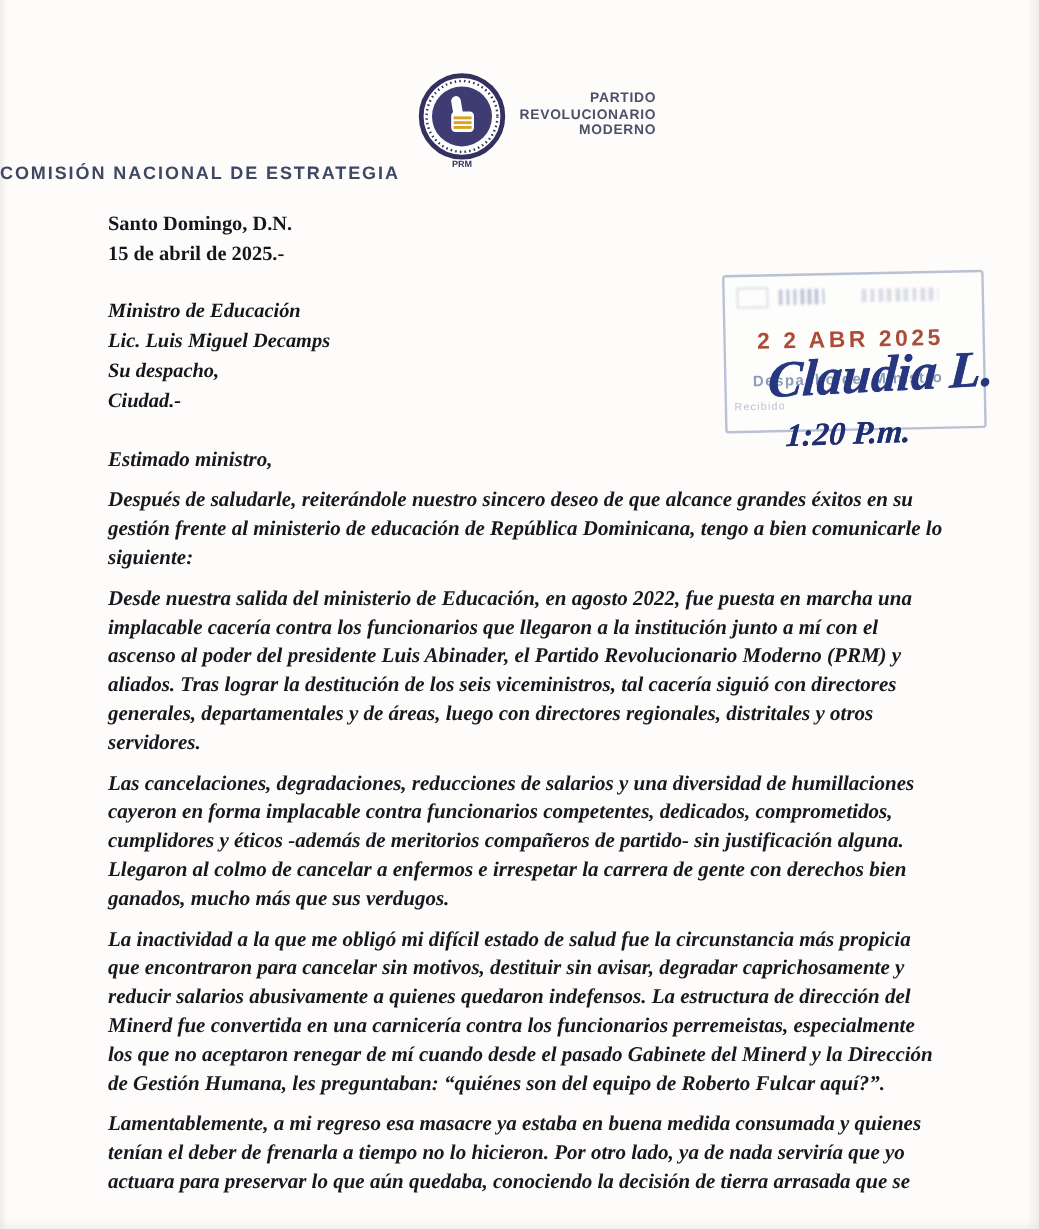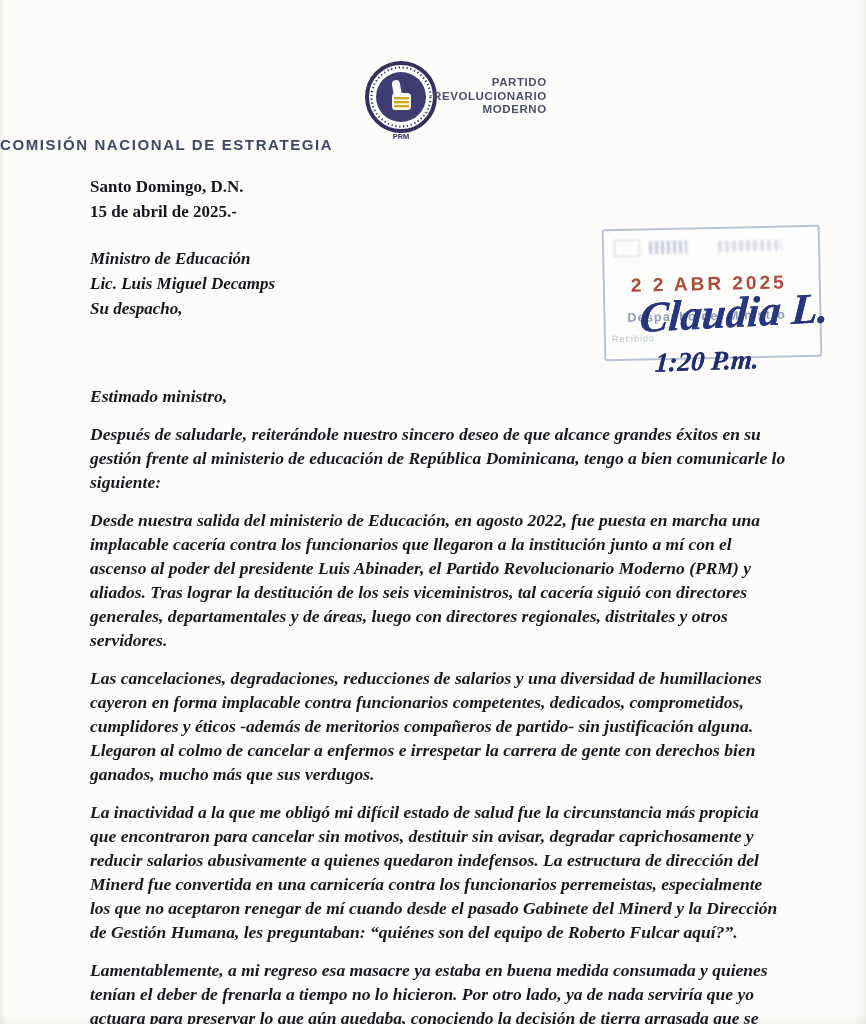--- a/index.html
+++ b/index.html
@@ -13,21 +13,21 @@
     width: 866px; height: 1024px;
     background:
       linear-gradient(90deg, rgba(210,208,204,.35) 0, rgba(255,255,255,0) 6px),
       linear-gradient(270deg, rgba(205,203,200,.30) 0, rgba(255,255,255,0) 10px),
       linear-gradient(0deg, rgba(210,208,204,.25) 0, rgba(255,255,255,0) 8px),
       #fdfcfa;
     overflow: hidden;
   }
 
   
-  .logo-wrap { position: absolute; left: 364px; top: 60px; width: 74px; text-align: right; }
+  .logo-wrap { position: absolute; left: 348px; top: 60px; width: 74px; text-align: right; }
   .party-name {
     position: absolute; left: 433px; top: 76px;
     font-family: "Liberation Sans", sans-serif;
     font-size: 11.5px; font-weight: bold; line-height: 13.5px;
     letter-spacing: .6px; color: #4b5068; text-align: right;
   }
   .commission {
     position: absolute; left: 0; top: 136px; width: 707px;
     text-align: left;
     font-family: "Liberation Sans", sans-serif;
@@ -103,21 +103,21 @@
     text-shadow: 0 0 .5px #1f2f72;
     white-space: nowrap;
   }
 
   
   .body-text {
     position: absolute; left: 90px; top: 370px; width: 697px;
     font-size: 17.5px; font-weight: bold; font-style: italic;
     line-height: 24px; color: #17181f;
   }
-  .body-text p { margin: 14px 0 10px 0; }
+  .body-text p { margin: 0 0 10px 0; }
   .salutation { margin-bottom: 10px; }
 </style>
 </head>
 <body>
 
 <div class="page">
 
   <div class="logo-wrap">
     <svg width="74" height="82" viewBox="0 0 74 82">
       <circle cx="37" cy="37" r="34" fill="#ffffff" stroke="#34315f" stroke-width="4"></circle>
@@ -144,20 +144,21 @@
 
   <div class="dateline">
     <div>Santo Domingo, D.N.</div>
     <div>15 de abril de 2025.-</div>
   </div>
 
   <div class="recipient">
     <div>Ministro de Educación</div>
     <div>Lic. Luis Miguel Decamps</div>
     <div>Su despacho,</div>
+    <div>Ciudad.-</div>
   </div>
 
   <div class="stamp">
     <div class="stamp-emblem">
       <span class="e-box"></span>
         <span class="e-crest"></span>
         <span class="e-text"></span>
     </div>
     <div class="stamp-date">2 2 ABR 2025</div>
     <div class="stamp-office">Despacho del Ministro</div>

